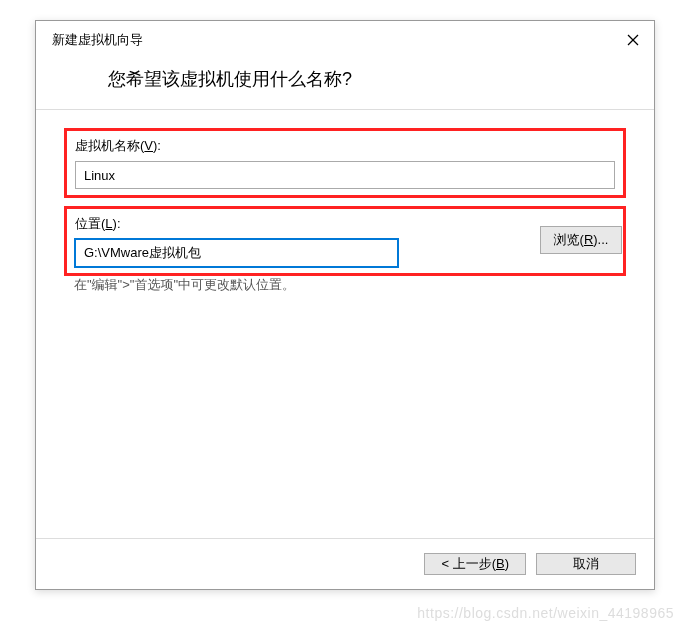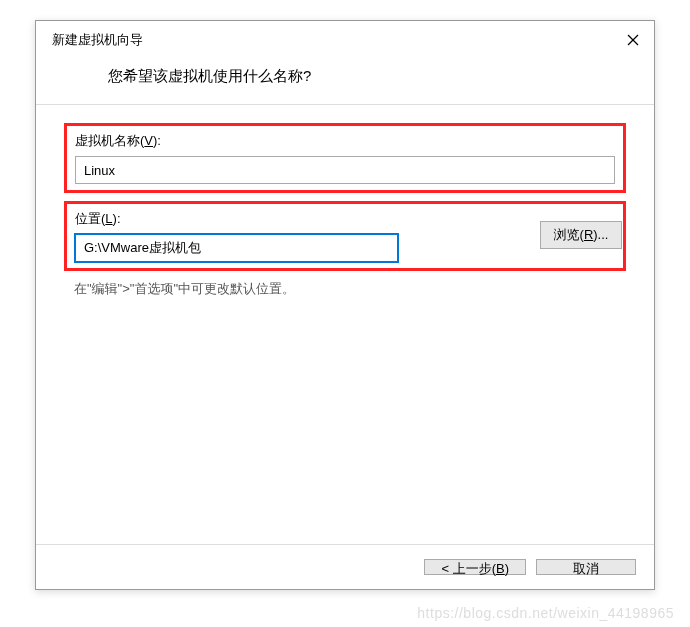--- a/index.html
+++ b/index.html
@@ -56,42 +56,42 @@
     .header-section {
       padding: 8px 28px 18px 40px;
     }
     .header-title {
       font-size: 14px;
       font-weight: bold;
       color: #000;
       margin-bottom: 4px;
     }
     .header-subtitle {
-      font-size: 15px;
+      font-size: 18px;
       color: #000;
       padding-left: 32px;
     }
     .divider {
       height: 1px;
       background: #ddd;
       margin: 0;
     }
     .content {
       flex: 1;
       padding: 18px 28px 10px 28px;
       position: relative;
     }
     .highlight-box {
       border: 3px solid #f22;
       padding: 6px 8px;
       margin-bottom: 8px;
     }
     .highlight-box.second {
       padding-right: 60px;
-      margin-bottom: 9px;
+      margin-bottom: 0;
     }
     .field-label {
       font-size: 13px;
       color: #000;
       margin-bottom: 6px;
     }
     .field-label .underline {
       text-decoration: underline;
     }
     .text-input {
@@ -139,21 +139,21 @@
     }
     .footer {
       border-top: 1px solid #ddd;
       padding: 14px 18px;
       display: flex;
       justify-content: flex-end;
       gap: 10px;
       align-items: center;
     }
     .footer button {
-      height: 16px;
+      height: 22px;
       padding: 0 16px;
       font-size: 13px;
       font-family: inherit;
       background: #e8e8e8;
       border: 1px solid #aaa;
       cursor: pointer;
       min-width: 100px;
     }
     .footer button .underline {
       text-decoration: underline;

